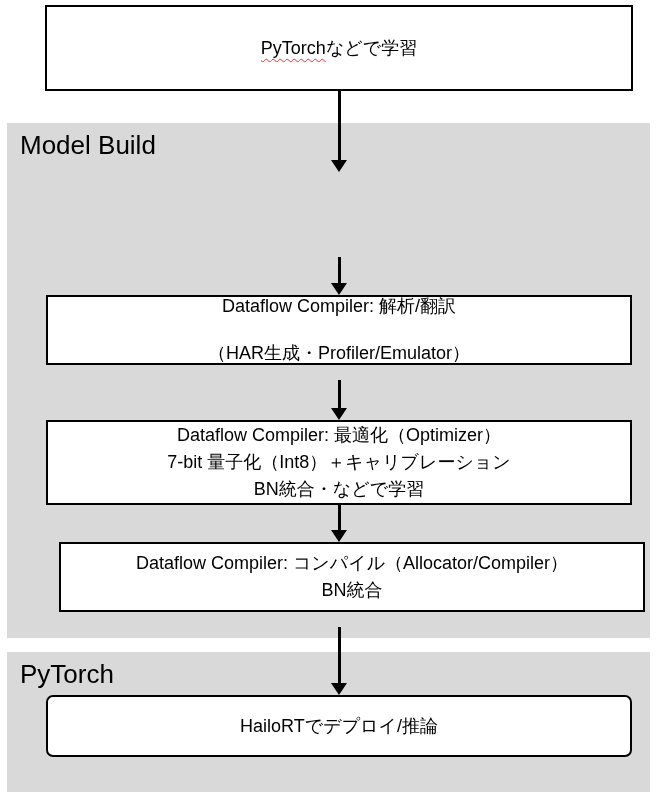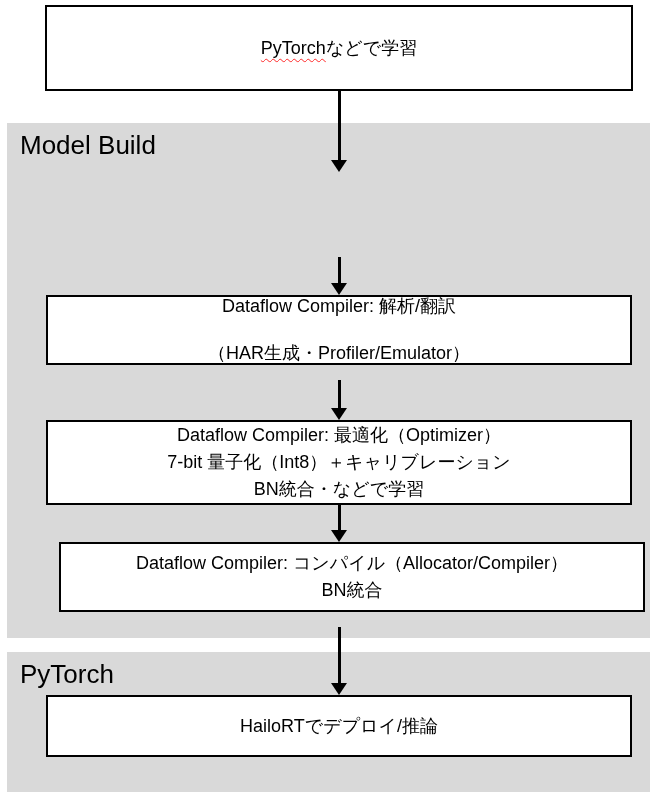--- a/index.html
+++ b/index.html
@@ -45,21 +45,21 @@
     text-align: center;
     font-size: 18px;
     line-height: 27px;
     color: var(--text, #000);
   }
   .box-train    { left: 45px; top: 5px;   width: 588px; height: 86px; }
   .box-onnx     { left: 46px; top: 172px; width: 586px; height: 85px; }
   .box-parse    { left: 46px; top: 295px; width: 586px; height: 70px; gap: 20px; }
   .box-optimize { left: 46px; top: 420px; width: 586px; height: 85px; }
   .box-compile  { left: 46px; top: 542px; width: 586px; height: 70px; margin-left: 13px; }
-  .box-deploy   { left: 46px; top: 695px; width: 586px; height: 62px; }
+  .box-deploy   { left: 46px; top: 695px; width: 586px; height: 62px; border-radius: 7px; }
   .box-line { white-space: nowrap; }
   .spellcheck {
     text-decoration-line: underline;
     text-decoration-style: wavy;
     text-decoration-color: var(--spellcheck-underline, #f00);
     text-decoration-thickness: 1px;
     text-underline-offset: 4px;
   }
   .arrow {
     position: absolute;

